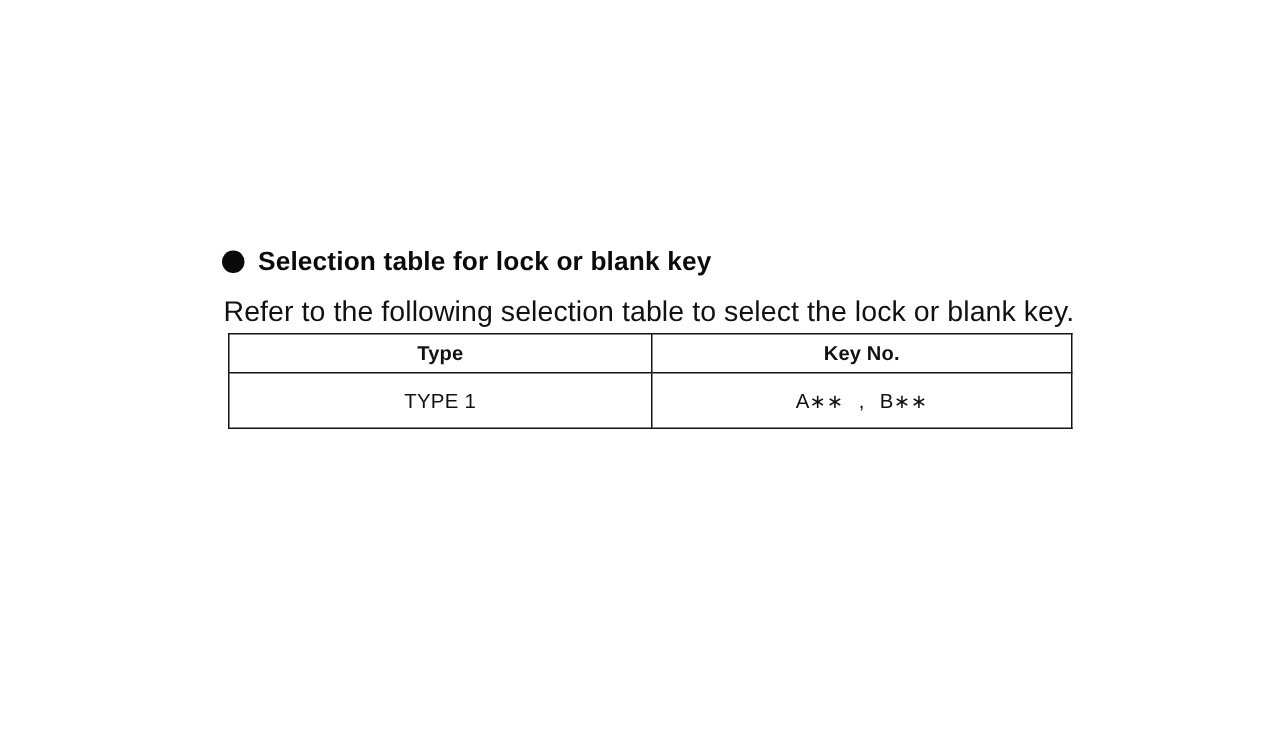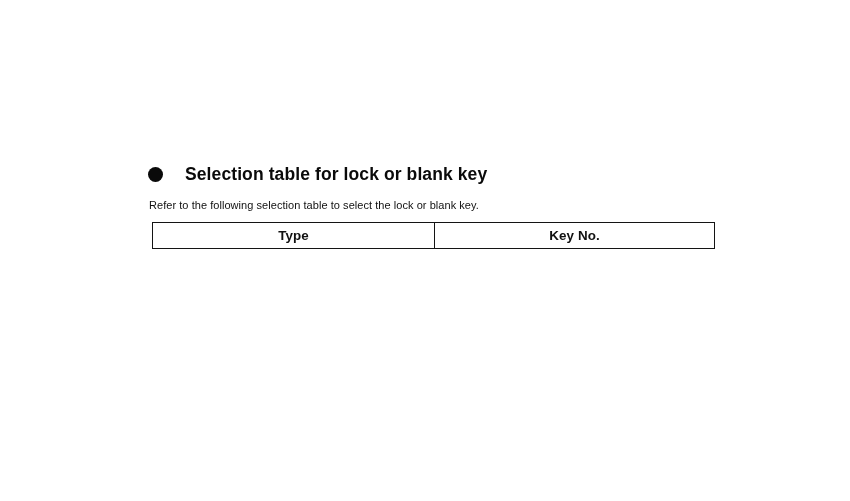--- a/index.html
+++ b/index.html
@@ -23,21 +23,21 @@
     background: #ffffff;
   }
 
   
   .heading-row {
     position: absolute;
     left: 148px;
     top: 166px;
     display: flex;
     align-items: center;
-    gap: 22px;
+    gap: 9px;
     white-space: nowrap;
   }
   .bullet-dot {
     width: 15px;
     height: 15px;
     border-radius: 50%;
     background: #0a0a0a;
     display: inline-block;
     flex: none;
   }
@@ -47,21 +47,21 @@
     letter-spacing: 0.1px;
     line-height: 1;
     color: #0a0a0a;
   }
 
   
   .intro-text {
     position: absolute;
     left: 149px;
     top: 199px;
-    font-size: 11px;
+    font-size: 19px;
     font-weight: normal;
     letter-spacing: 0.05px;
     line-height: 1.1;
     white-space: nowrap;
     color: #111111;
   }
 
   
   .sel-table {
     position: absolute;
@@ -133,17 +133,23 @@
   <div class="intro-text">Refer to the following selection table to select the lock or blank key.</div>
 
   <table class="sel-table">
     <thead>
       <tr>
         <th class="col-type">Type</th>
         <th class="col-keyno">Key No.</th>
       </tr>
     </thead>
     <tbody>
+      <tr>
+        <td class="col-type">TYPE 1</td>
+        <td class="col-keyno keyno-cell">
+          <span>A</span><span class="ast">∗∗</span><span class="sep">,</span><span>B</span><span class="ast">∗∗</span>
+        </td>
+      </tr>
     </tbody>
   </table>
 
 
 </div>
 
 </body></html>

